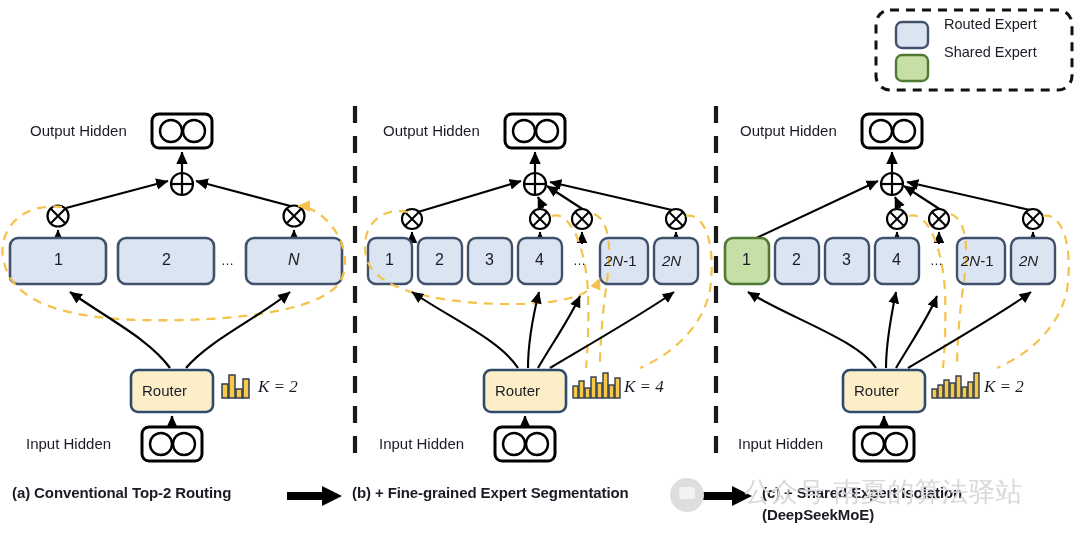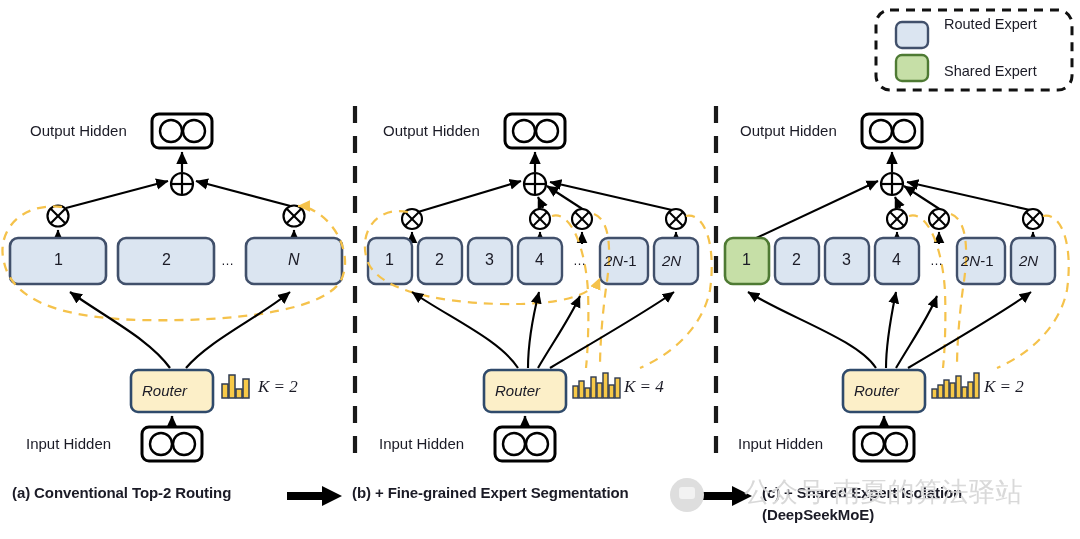--- a/index.html
+++ b/index.html
@@ -15,21 +15,21 @@
   svg.layer{position:absolute;left:0;top:0;width:1080px;height:539px;}
   .lbl{
     position:absolute;
     font-family:"Liberation Sans", sans-serif;
     white-space:nowrap;
     color:#1b1b26;
   }
   .node-label{font-size:15px;}
   .expert-txt{font-size:16px;}
   .expert-txt .it{font-style:italic;}
-  .router-txt{font-size:15px;font-style:italic;}
+  .router-txt{font-size:15px;}
   .ktxt{font-size:17px;font-family:"Liberation Serif", serif;font-style:italic;}
   .legend-txt{font-size:14.5px;}
   .caption{
     font-size:15px;font-weight:bold;letter-spacing:-0.1px;
   }
   .watermark{
     position:absolute;
     color:#d9d9d9;
     font-family:"DejaVu Sans", sans-serif;
     font-size:27px;
@@ -304,21 +304,21 @@
     </g>
     <g>
       <path d="M 697,492 L 732,492 L 732,486 L 752,496 L 732,506 L 732,500 L 697,500 z" fill="#000"></path>
     </g>
   </svg>
 
   <div class="wm-logo" style="left:670px;top:478px;"></div>
   <div class="watermark" style="left:700px;top:474px;margin-left:44px;">公众号 南夏的算法驿站</div>
 
   <div class="lbl legend-txt" style="left:944px;top:16px;">Routed Expert</div>
-  <div class="lbl legend-txt" style="left:944px;top:63px;">Shared Expert</div>
+  <div class="lbl legend-txt" style="left:944px;top:44px;">Shared Expert</div>
 
   <div class="lbl node-label" style="left:30px;top:122px;">Output Hidden</div>
   <div class="lbl node-label" style="left:26px;top:435px;">Input Hidden</div>
   <div class="lbl router-txt" style="left:142px;top:382px;">Router</div>
   <div class="lbl ktxt" style="left:258px;top:377px;"><span>K = 2</span></div>
 
   <div class="lbl expert-txt" style="left:54px;top:251px;">1</div>
   <div class="lbl expert-txt" style="left:162px;top:251px;">2</div>
   <div class="lbl expert-txt" style="left:221px;top:253px;font-size:13px;">…</div>
   <div class="lbl expert-txt" style="left:288px;top:251px;">

